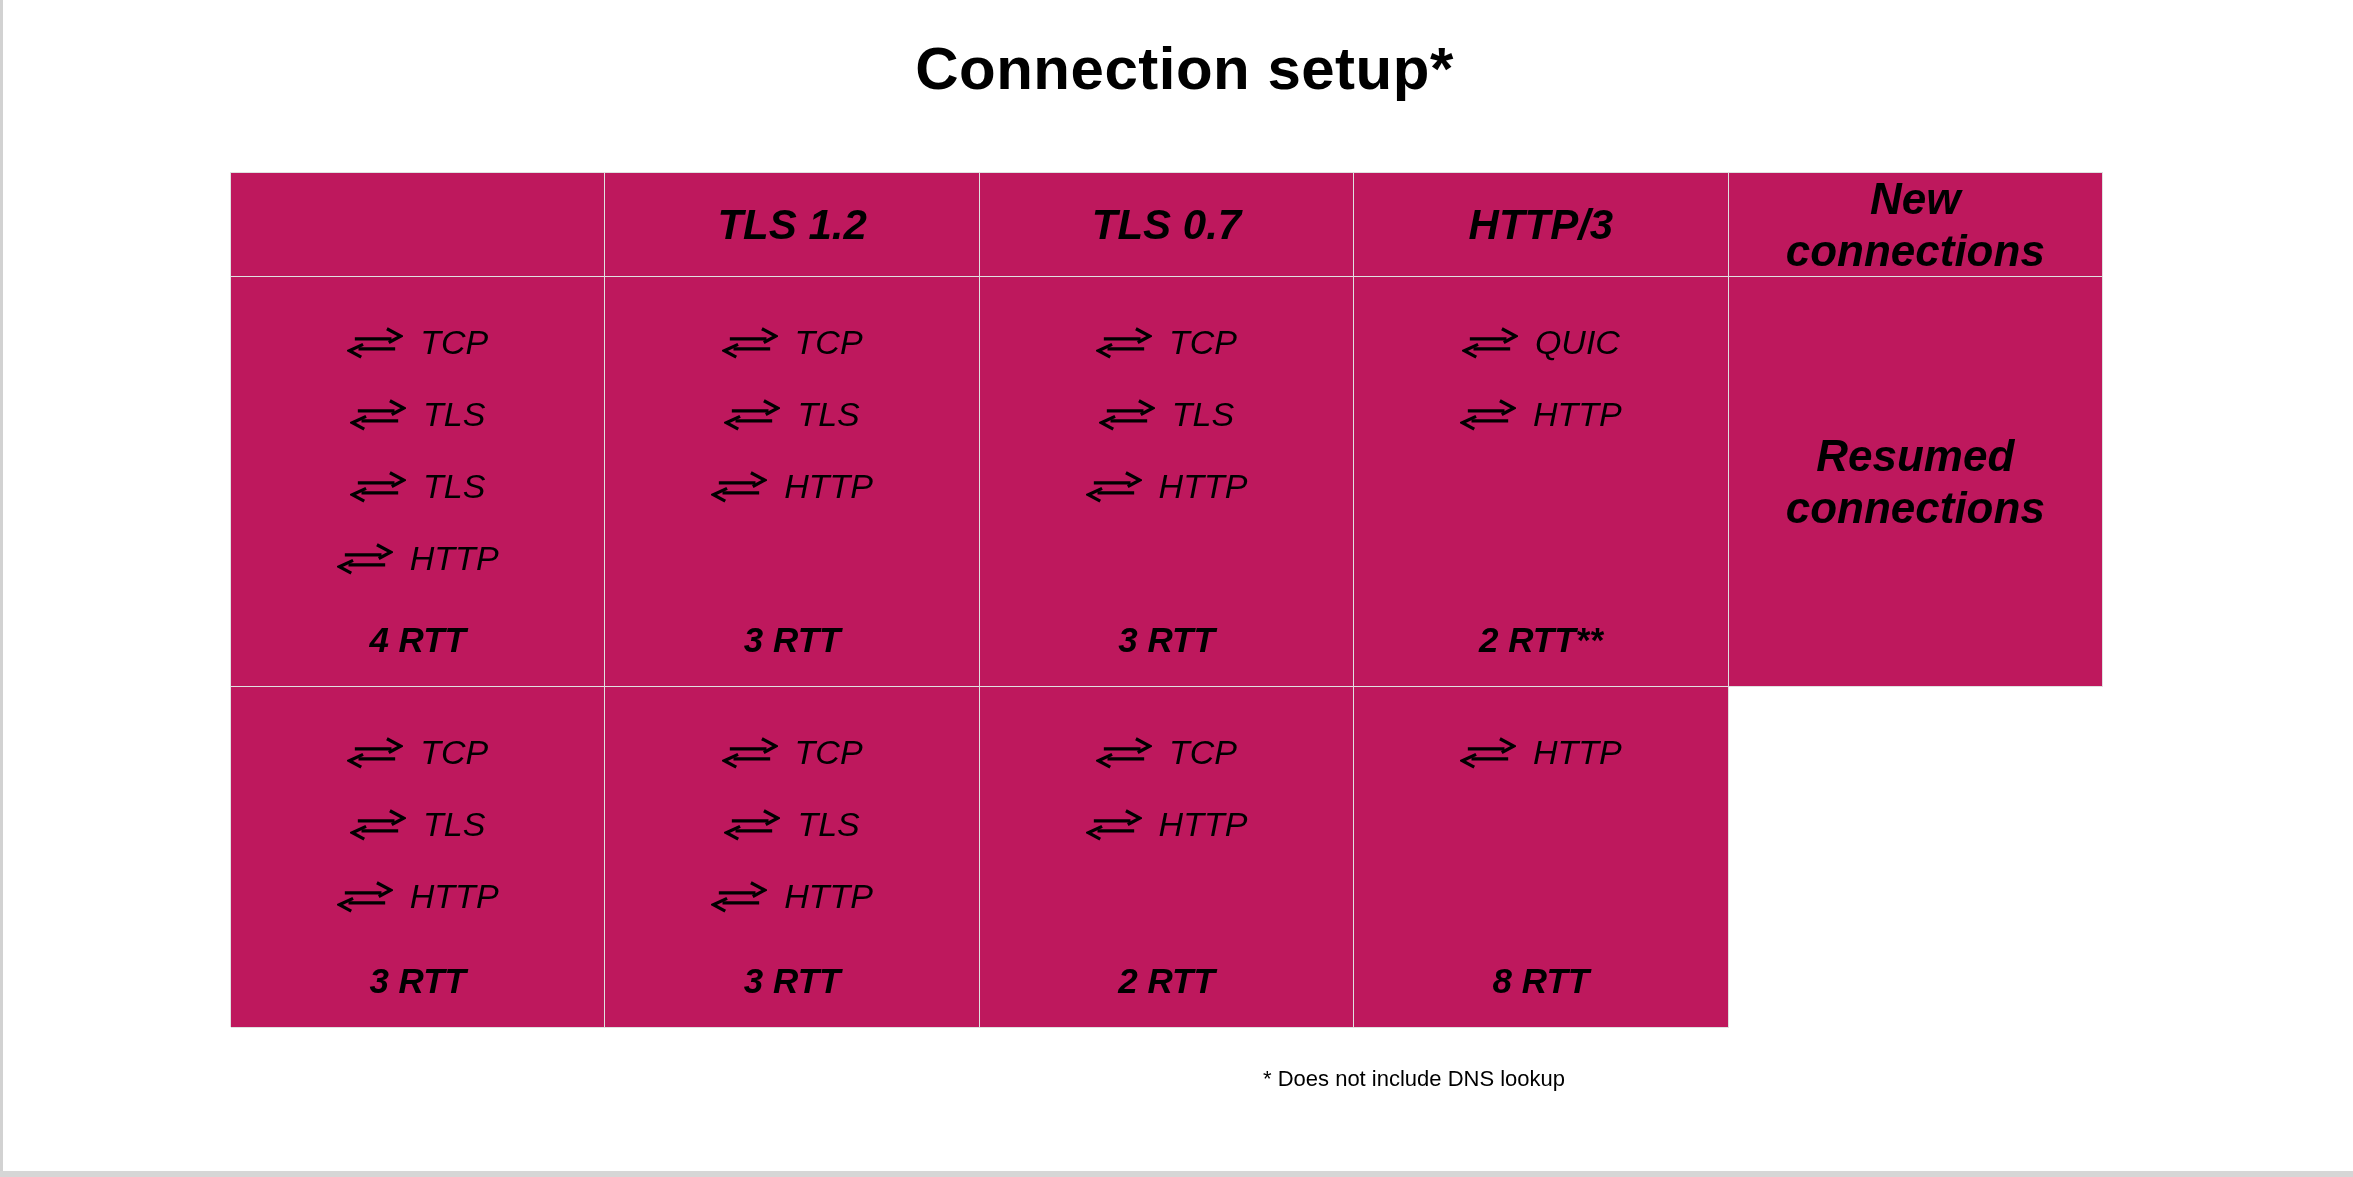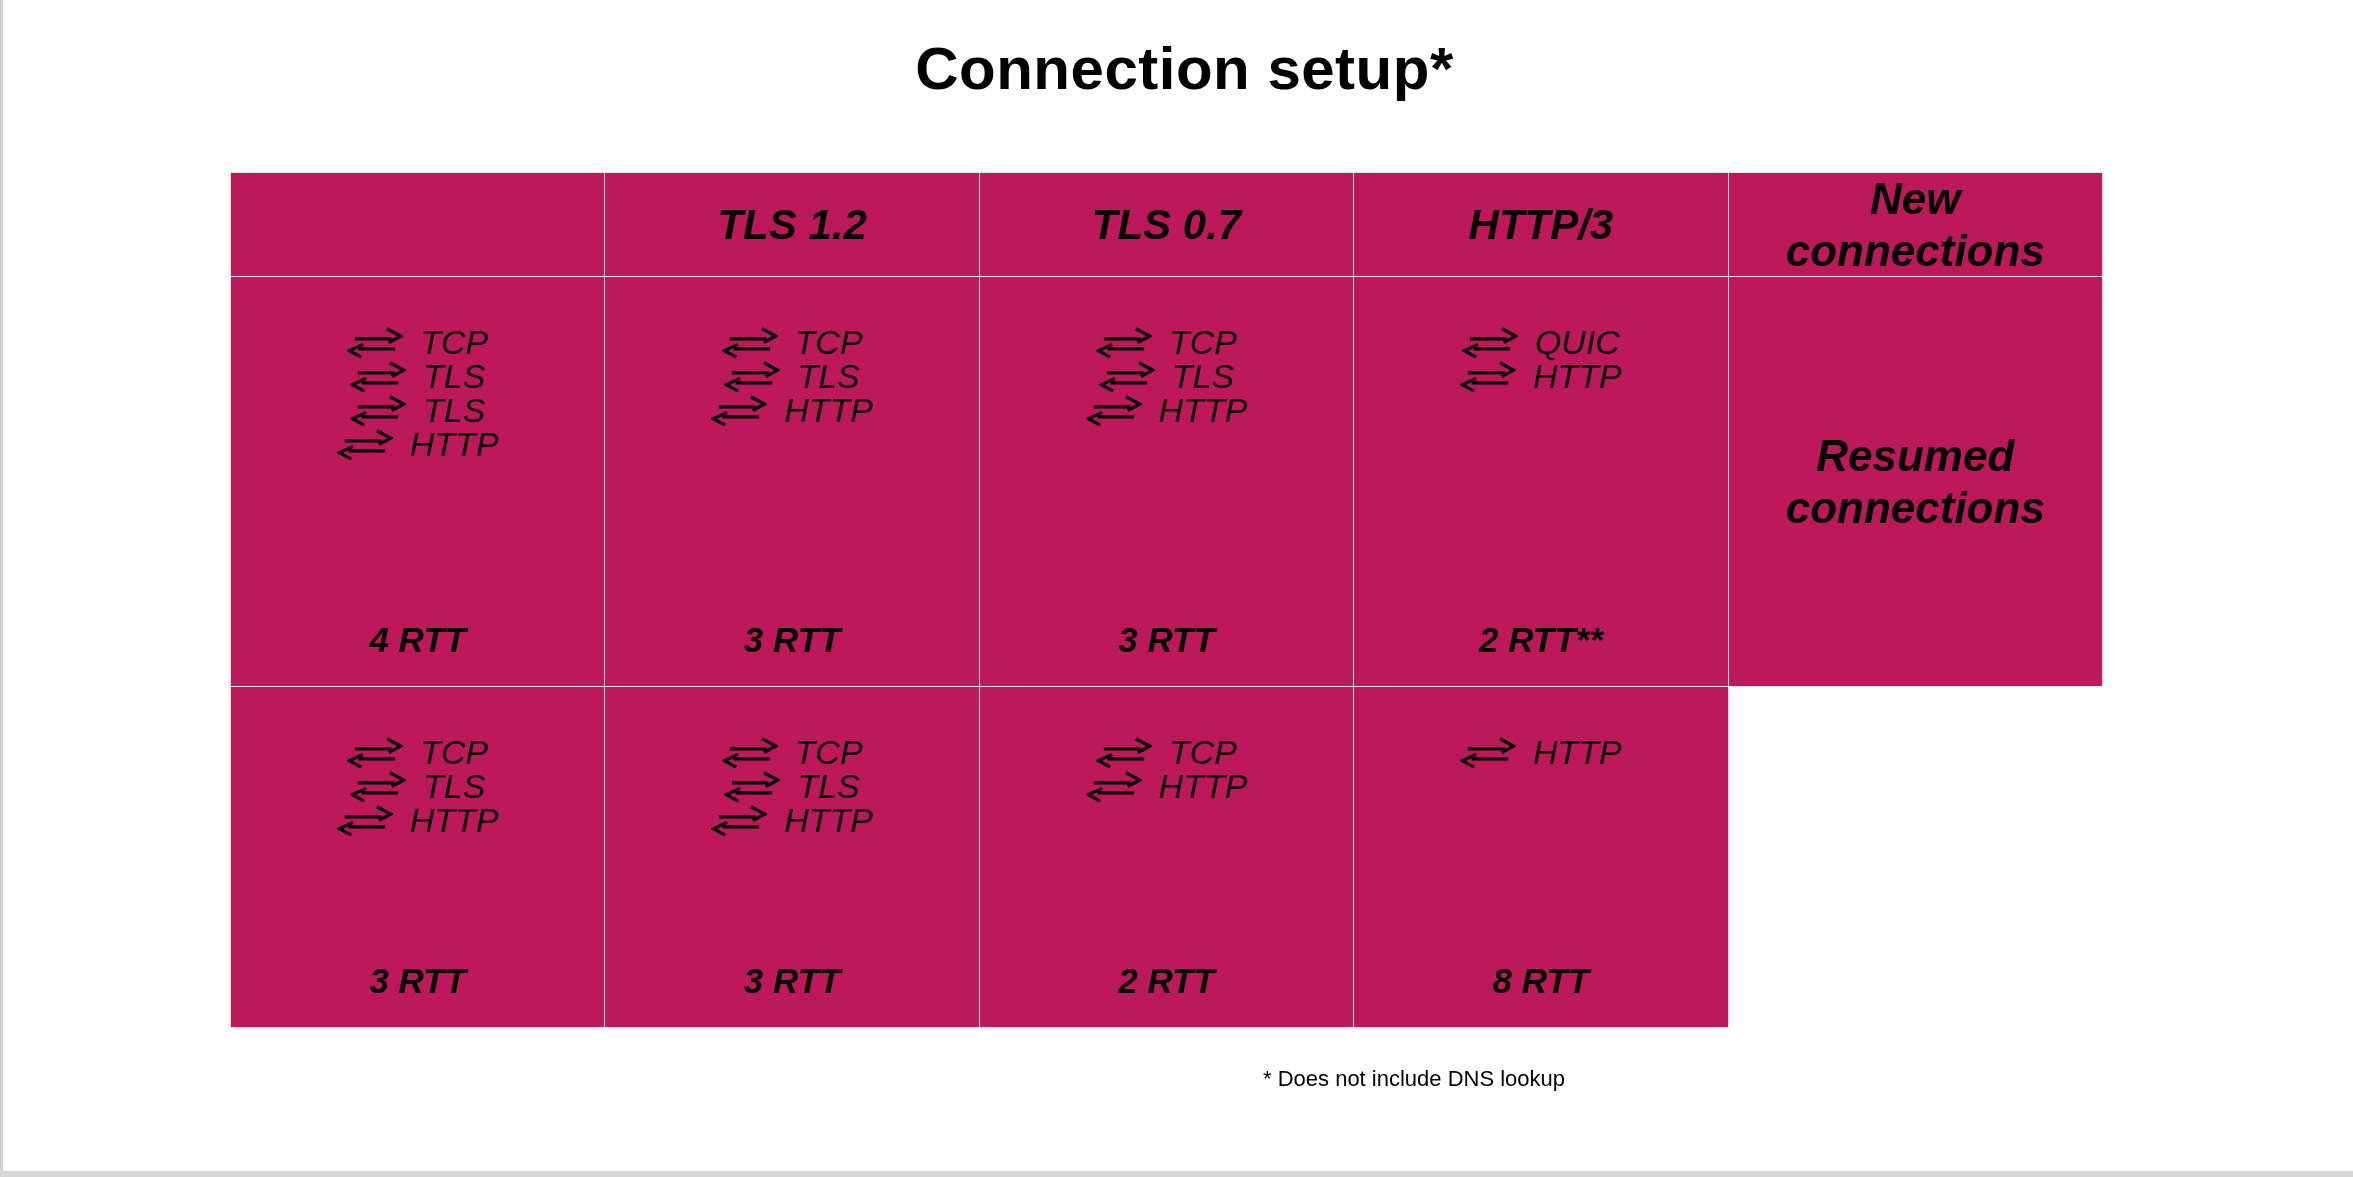--- a/index.html
+++ b/index.html
@@ -77,20 +77,21 @@
   }
   .data-cell {
     justify-content: flex-start;
     padding-top: 48px;
     padding-bottom: 26px;
   }
   .steps {
     display: flex;
     flex-direction: column;
     align-items: center;
+    gap: 38px;
   }
   .step {
     display: flex;
     align-items: center;
     gap: 17px;
   }
   .arrows {
     width: 56px;
     height: 33px;
     display: block;

